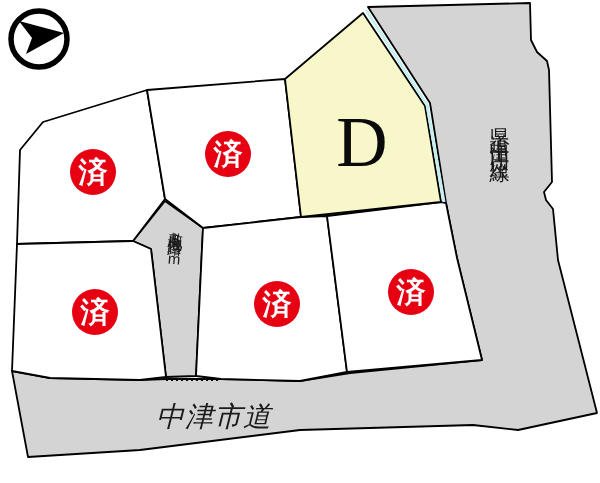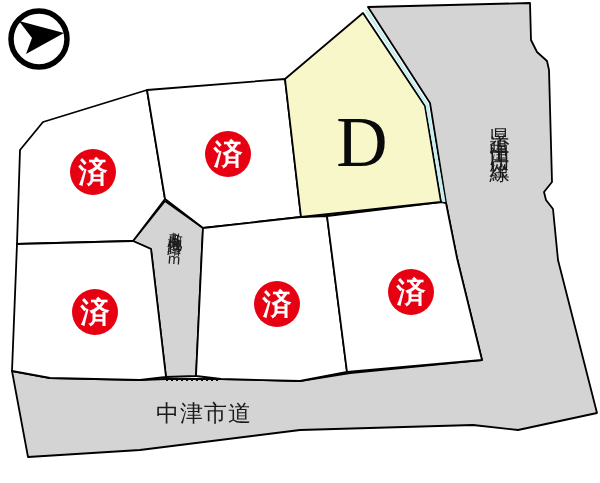--- a/index.html
+++ b/index.html
@@ -24,21 +24,21 @@
     writing-mode:vertical-rl;text-orientation:upright;
   }
   .road-label-prefectural{
     left:487px;top:112px;font-size:20px;letter-spacing:6px;color:#1a1a1a;
   }
   .road-label-internal{
     left:167px;top:221px;font-size:15px;letter-spacing:2px;color:#1a1a1a;
     transform:rotate(5deg);transform-origin:50% 0;
   }
   .road-label-city{
-    left:156px;top:398px;font-size:23px;letter-spacing:1px;color:#1a1a1a;
+    left:156px;top:398px;font-size:28px;letter-spacing:1px;color:#1a1a1a;font-style:italic;
   }
 </style>
 </head>
 <body>
 
 <div id="stage">
 
   <svg width="600" height="483" viewBox="0 0 600 483">
 
     <polygon points="368,7 530,3 531,40 537,52 547,61 549,70 552,182 544,192 546,200 553,209 558,260 597,413 518,430 473,425 300,430 140,450 28,457 12,371 50,378 140,380 166,379 221,379 300,381 350,373 482,360 457,258 446,203 430,103" fill="#d4d4d4" stroke="#000" stroke-width="1.8" stroke-linejoin="round"></polygon>

